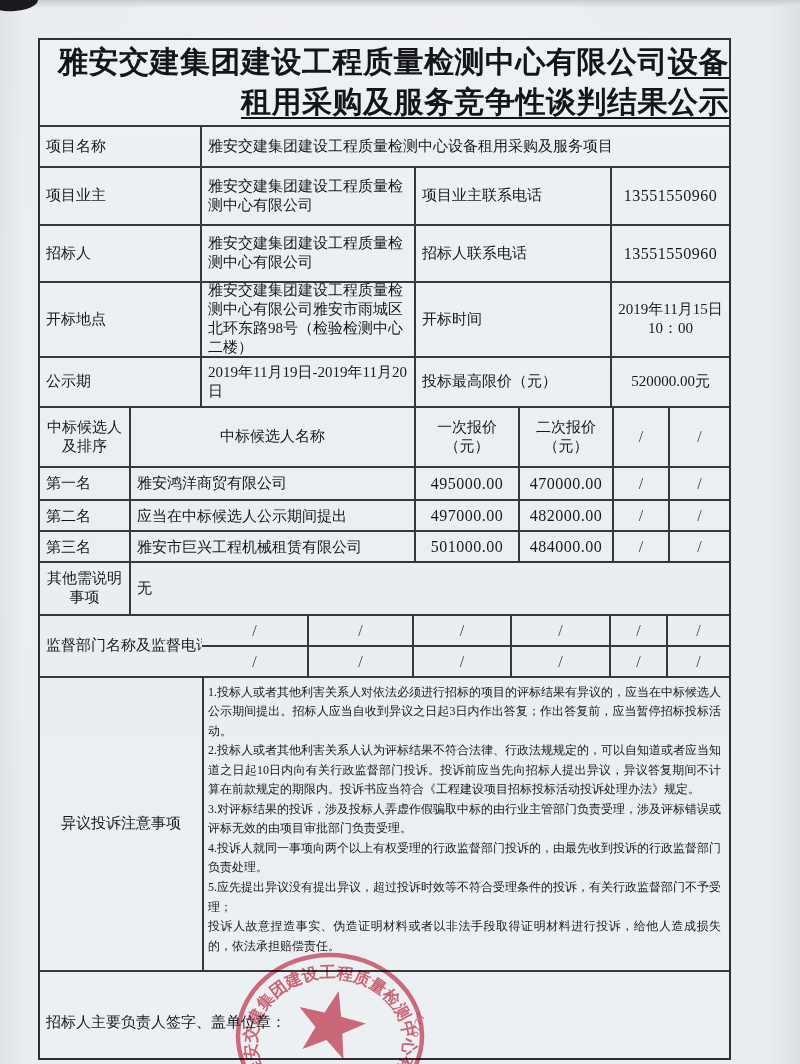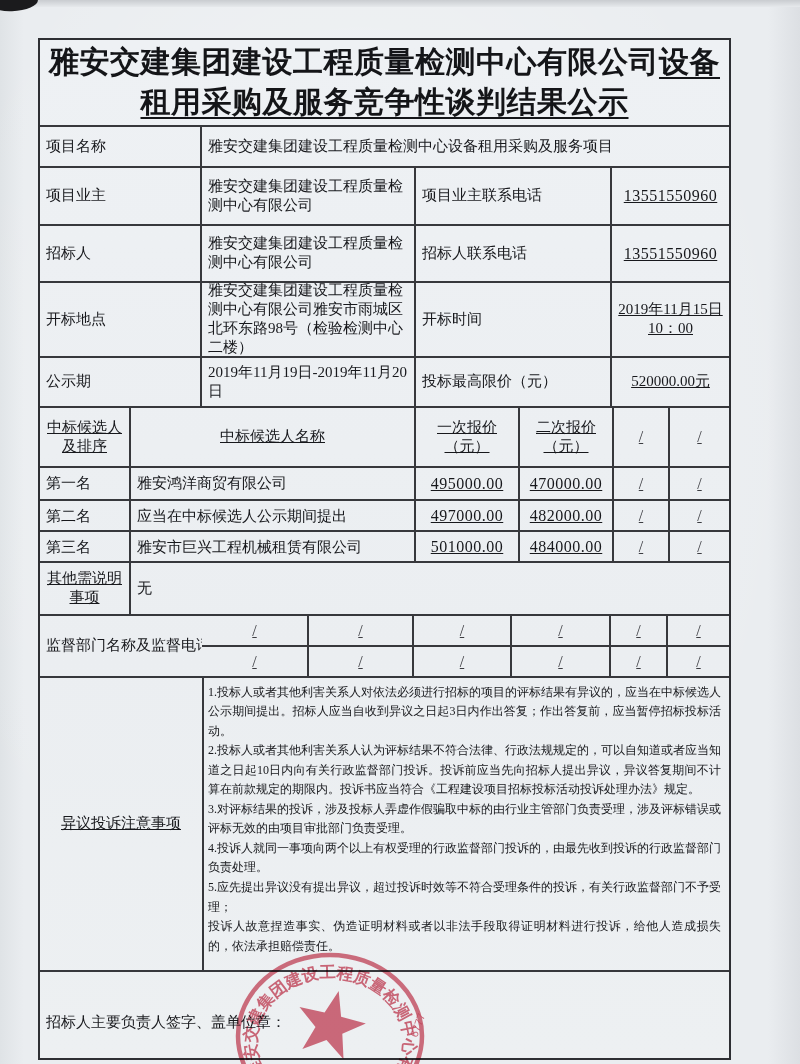--- a/index.html
+++ b/index.html
@@ -23,33 +23,33 @@
   .doc {
     position:absolute; left:38px; top:38px; width:693px; height:1022px;
     border:2.5px solid #2e2f33;
     background:linear-gradient(180deg,#eef1f4 0%, #ebeef1 60%, #edf0f2 100%);
   }
   .row { display:flex; border-top:2px solid #37383c; align-items:stretch; }
   .cell { border-left:2px solid #37383c; display:flex; align-items:center;
     font-size:15px; line-height:19px; overflow:hidden; }
   .cell.first { border-left:none; }
   .pad { padding:16px 6px; }
-  .center { justify-content:center; text-align:center;text-decoration:underline; }
+  .center { justify-content:center; text-align:center; }
   .num { font-size:16px; letter-spacing:.5px; }
   .nowrap-clip { white-space:nowrap; }
 
   
   .w-c1{width:160px} .w-c2{width:214px} .w-c3{width:196px} .w-c4{flex:1}
   .k1{width:89px} .k2{width:285px} .k3{width:104px} .k4{width:94px} .k5{width:56px} .k6{flex:1}
   .s0{width:162px} .s1{width:105px} .s2{width:105px} .s3{width:98px} .s4{width:99px} .s5{width:57px} .s6{flex:1}
   .o1{width:162px}
 
   .title-block {
     height:84.5px; display:flex; flex-direction:column; justify-content:center;
-    text-align:center; font-family:"Liberation Sans","DejaVu Sans",sans-serif;
+    text-align:right; font-family:"Liberation Sans","DejaVu Sans",sans-serif;
     font-weight:700; font-size:30px; line-height:40px; letter-spacing:.5px; color:#141518;
   }
   .u { text-decoration:underline; text-decoration-thickness:2px; text-underline-offset:5px; }
 
   .slash { font-size:16px; color:#3c3d42; }
   .sup-right { flex:1; display:flex; flex-direction:column; }
   .sup-sub { display:flex; flex:1; }
   .sup-sub + .sup-sub { border-top:2px solid #37383c; }
   .sup-sub .cell { flex-basis:auto; height:auto; }
 

